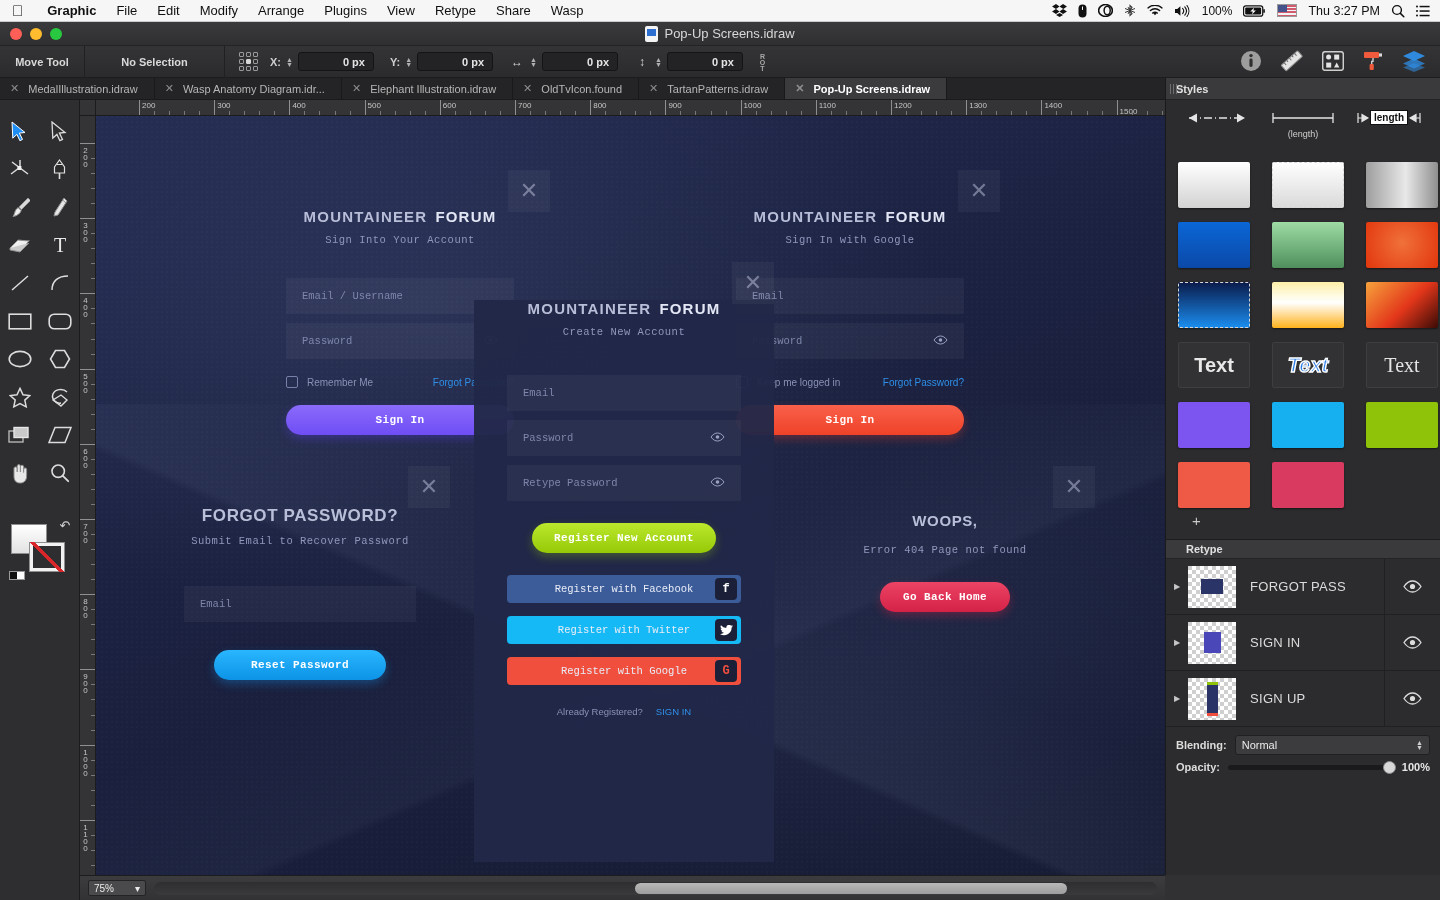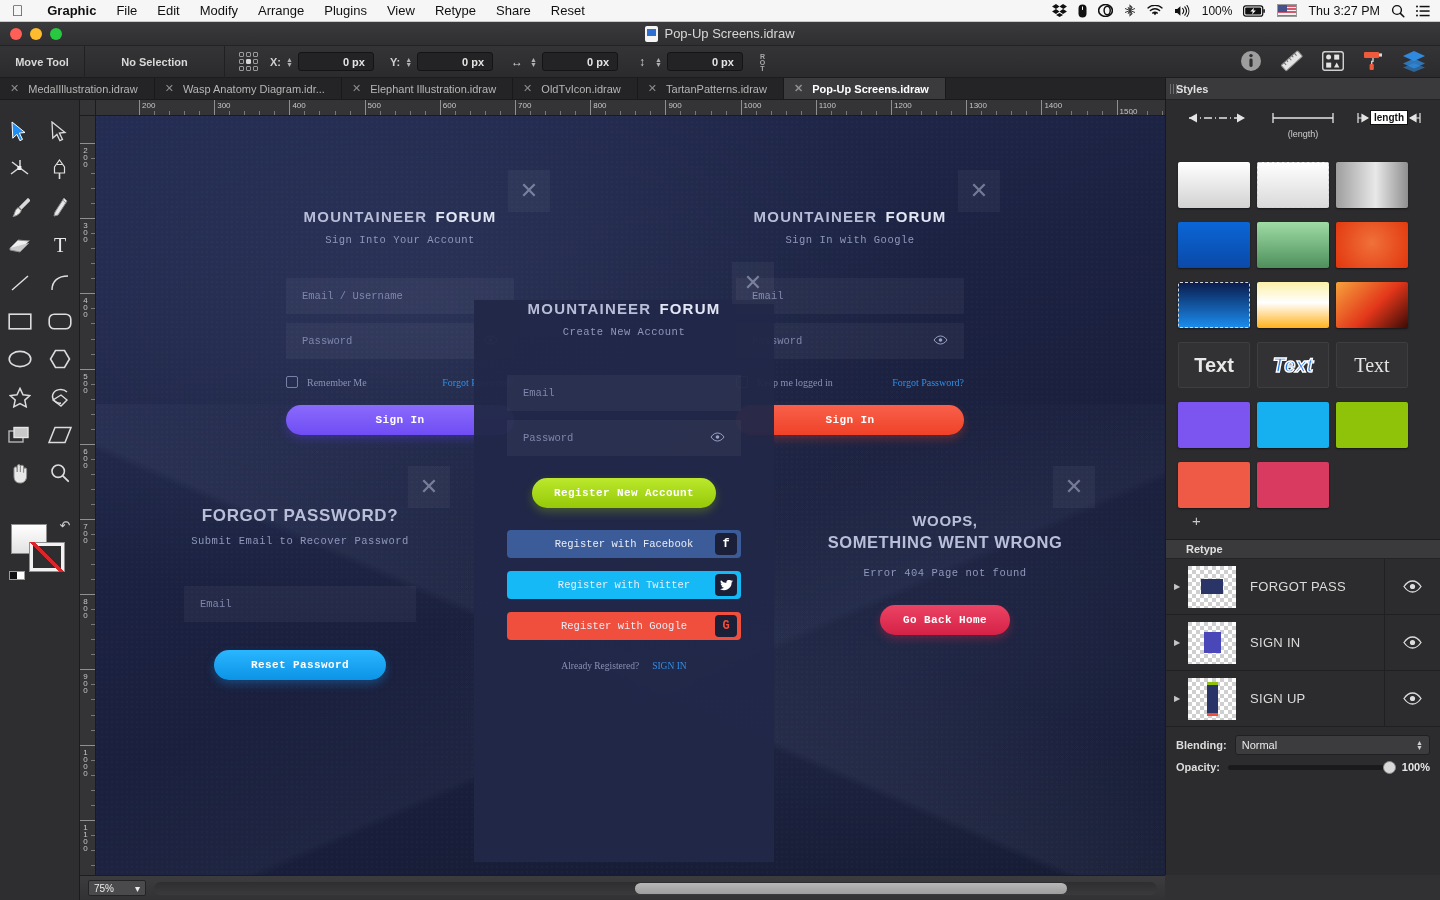--- a/index.html
+++ b/index.html
@@ -195,21 +195,21 @@
   }
   .field {
     background: rgba(255,255,255,.045);
     height: 36px; display: flex; align-items: center;
     padding: 0 16px; font-size: 10.5px; color: #7e86ab;
     font-family: "Liberation Mono", monospace;
   }
   .field .eye { margin-left: auto; }
   .row-opts {
     display: flex; align-items: center; font-size: 10px;
-    font-family: Liberation Serif, serif; color: #8992b5;
+    font-family: Liberation Sans, sans-serif; color: #8992b5;
   }
   .cbox { width: 12px; height: 12px; border: 1px solid #7880a8; border-radius: 2px; margin-right: 9px; }
   .link { color: #2f8fe8; margin-left: auto; }
   .btn {
     border-radius: 18px; height: 30px; display: flex; align-items: center;
     justify-content: center; font-size: 11px; color: #fff; font-weight: bold;
     font-family: "Liberation Mono", monospace; letter-spacing: .4px;
   }
   .bigtitle {
     text-align: center; font-weight: bold; color: #b9bfd8;
@@ -236,21 +236,21 @@
     height: 22px; background: #3a3a3c; border-bottom: 1px solid #232325;
     display: flex; align-items: center; padding-left: 10px;
     font-size: 11px; font-weight: bold; color: #e0e0e0; position: relative;
   }
   .grip { position: absolute; left: 4px; top: 6px; width: 8px; height: 10px;
     background: repeating-linear-gradient(to right,#6f6f72 0 1px, transparent 1px 3px); }
   .styles-area { padding: 10px 12px 6px 12px; }
   .dimrow { display: flex; align-items: flex-start; justify-content: space-between; height: 46px; }
   .dimcell { width: 78px; display: flex; flex-direction: column; align-items: center; }
   .dimcaption { font-size: 9px; color: #cfcfcf; margin-top: 3px; }
-  .swgrid { display: grid; grid-template-columns: repeat(3, 72px); gap: 14px 7px; margin-top: 6px; }
+  .swgrid { display: grid; grid-template-columns: repeat(3, 72px); gap: 14px 22px; margin-top: 6px; }
   .swatch { width: 72px; height: 46px; border-radius: 2px; box-shadow: 0 1px 2px rgba(0,0,0,.5); }
   .swatch.dashed { outline: 1px dashed #d5d5d5; outline-offset: -1px; }
   .swatch.textsw {
     display: flex; align-items: center; justify-content: center;
     background: #323234; border: 1px solid #3e3e40; box-shadow: none;
     font-size: 20px; font-weight: bold;
   }
   .plusrow { padding: 4px 0 4px 14px; color: #c9c9c9; font-size: 15px; }
   .layers-head {
     height: 20px; background: #3a3a3c; border-top: 1px solid #1d1d1f;
@@ -320,21 +320,21 @@
     <div class="apple"></div>
     <div class="mi bold">Graphic</div>
     <div class="mi">File</div>
     <div class="mi">Edit</div>
     <div class="mi">Modify</div>
     <div class="mi">Arrange</div>
     <div class="mi">Plugins</div>
     <div class="mi">View</div>
     <div class="mi">Retype</div>
     <div class="mi">Share</div>
-    <div class="mi">Reset</div>
+    <div class="mi">Wasp</div>
 
     <div class="right">
       <span>
         <svg width="15" height="13" viewBox="0 0 16 14">
             <path fill="#111" d="M4.2 0L0 2.8l4.2 2.7L8 2.8zM11.8 0L8 2.8l4.2 2.7L16 2.8zM0 8.2l4.2 2.7L8 8.2 4.2 5.5zM11.8 5.5L8 8.2l3.8 2.7L16 8.2zM4.3 11.8l3.8 2.2 3.7-2.2L8.1 9.6z"></path>
           </svg>
       </span>
       <span>
         <svg width="9" height="14" viewBox="0 0 9 14">
             <rect x="0.5" y="0.5" width="8" height="13" rx="4" fill="#111"></rect>
@@ -502,21 +502,21 @@
     <div class="tab">
       <span class="x">✕</span>
       <span>Wasp Anatomy Diagram.idr...</span>
     </div>
     <div class="tab">
       <span class="x">✕</span>
       <span>Elephant Illustration.idraw</span>
     </div>
     <div class="tab">
       <span class="x">✕</span>
-      <span>OldTvIcon.idraw</span>
+      <span>OldTvIcon.found</span>
     </div>
     <div class="tab">
       <span class="x">✕</span>
       <span>TartanPatterns.idraw</span>
     </div>
     <div class="tab active">
       <span class="x">✕</span>
       <span>Pop-Up Screens.idraw</span>
     </div>
     <div class="tab-overflow">»</div>
@@ -885,38 +885,46 @@
           <div class="btn" style="margin:28px 30px 0 30px;background:linear-gradient(#2ab6ff,#0c93e6);box-shadow:0 4px 10px rgba(20,140,230,.35);">Reset Password</div>
         </div>
       </div>
     </div>
 
     <div class="card-wrap" style="left:699px; top:350px; width:300px; height:236px;">
       <div class="accent" style="background:#e23556"></div>
       <div class="body" style="height:232px;">
         <div class="close-x">✕</div>
         <div class="bigtitle" style="margin-top:46px;font-size:15px;">WOOPS,</div>
-        <div class="bigtitle" style="margin-top:4px;font-size:16.5px;">SOMETHING WENT WRONG</div>
         <div class="subtitle" style="margin-top:15px;">Error 404 Page not found</div>
         <div class="btn" style="margin:26px 85px 0 85px;background:linear-gradient(#ec4365,#d42247);box-shadow:0 4px 10px rgba(210,35,70,.35);">Go Back Home</div>
       </div>
     </div>
 
     <div class="card-wrap" style="left:378px; top:146px; width:300px; height:566px;">
       <div class="accent" style="background:#a9e017"></div>
       <div class="body" style="height:562px;background:rgba(33,40,72,.96);">
         <div class="close-x">✕</div>
         <div class="brand" style="margin-top:38px;">
           <span>MOUNTAINEER</span><span class="b2">FORUM</span>
         </div>
         <div class="subtitle">Create New Account</div>
         <div style="margin:37px 33px 0 33px;">
           <div class="field" style="margin-top:9px;">Email</div>
           <div class="field" style="margin-top:9px;">
             <span>Password</span>
+            <span class="eye">
+              <svg width="15" height="10" viewBox="0 0 15 10">
+                  <path d="M1 5c2-3 4.5-4 6.5-4S12 2 14 5c-2 3-4.5 4-6.5 4S3 8 1 5z" fill="none" stroke="#9aa2c4" stroke-width="1"></path>
+                  <circle cx="7.5" cy="5" r="1.8" fill="#9aa2c4"></circle>
+                </svg>
+            </span>
+          </div>
+          <div class="field" style="margin-top:9px;">
+            <span>Retype Password</span>
             <span class="eye">
               <svg width="15" height="10" viewBox="0 0 15 10">
                   <path d="M1 5c2-3 4.5-4 6.5-4S12 2 14 5c-2 3-4.5 4-6.5 4S3 8 1 5z" fill="none" stroke="#9aa2c4" stroke-width="1"></path>
                   <circle cx="7.5" cy="5" r="1.8" fill="#9aa2c4"></circle>
                 </svg>
             </span>
           </div>
 
           <div class="btn" style="margin:22px 25px 0 25px;background:linear-gradient(#bbe82c,#96c908);box-shadow:0 4px 10px rgba(150,200,10,.3);">Register New Account</div>
 

